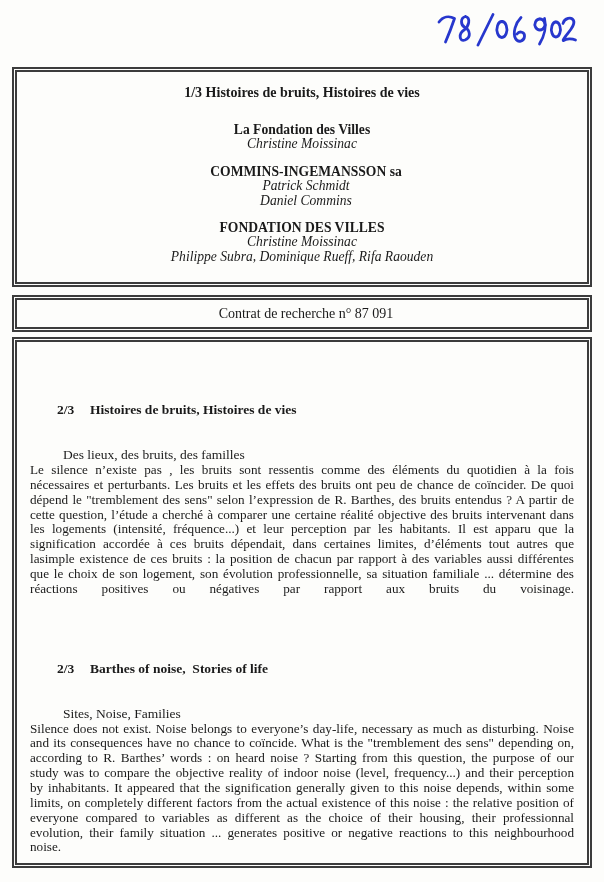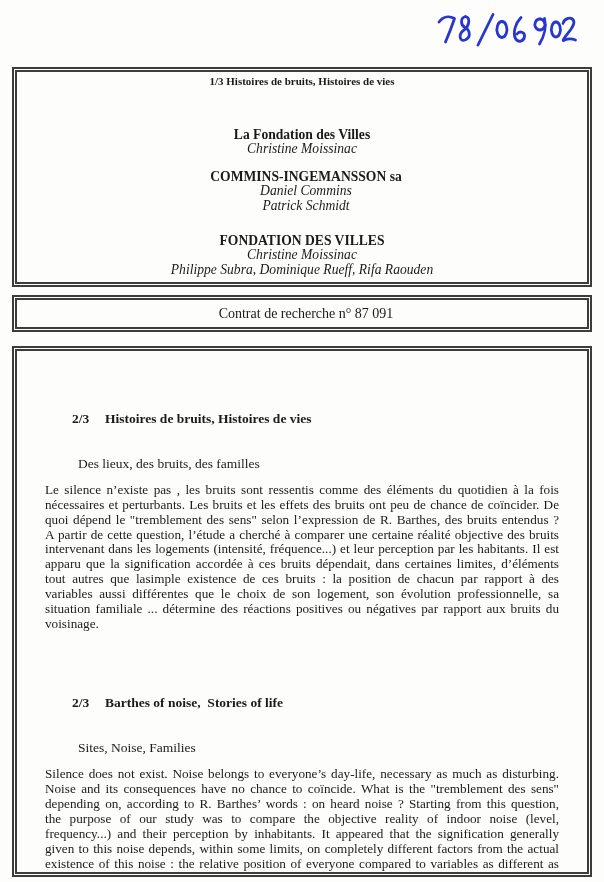--- a/index.html
+++ b/index.html
@@ -28,57 +28,57 @@
     overflow: hidden;
   }
   .box-title-authors {
     top: 67px;
     height: 220px;
     text-align: center;
     font-size: 13.6px;
     line-height: 14.6px;
   }
   .b1-title {
-    margin-top: 2px;
+    margin-top: 14px;
     font-weight: bold;
-    font-size: 11px;
+    font-size: 14px;
   }
   .author-group .org { font-weight: bold; }
   .author-group .member { font-style: italic; }
-  .g1 { margin-top: 39px; }
+  .g1 { margin-top: 22px; }
   .g2 { margin-top: 13px; padding-left: 8px; }
-  .g3 { margin-top: 20px; }
+  .g3 { margin-top: 12px; }
   .box-contract {
     top: 295px;
     height: 37px;
     text-align: center;
     font-size: 14px;
   }
   .contract-line { margin-top: 6px; margin-left: 8px; }
   .box-abstract {
-    top: 346px;
+    top: 337px;
     height: 531px;
     font-size: 13.2px;
-    padding: 0 28px;
+    padding: 0 13px;
   }
   .sec-head {
     font-weight: bold;
     font-size: 13.5px;
     white-space: pre-wrap;
   }
   .fr-head { margin-top: 44px; }
   .en-head { margin-top: 48px; }
   .sec-num { display: inline-block; min-width: 33px; }
   .sec-sub {
     font-weight: normal;
     font-size: 13.5px;
     margin: 13px 0 0 33px;
   }
   .body-text {
-    margin: 11px 0 0 0;
+    margin: 0 0 0 0;
     text-align: justify;
     line-height: 14.85px;
     word-spacing: 0.6px;
   }
   .fr-body { text-align-last: justify; }
 </style>
 </head>
 <body>
 
 <div class="page">
@@ -103,22 +103,22 @@
   <div class="box box-title-authors">
     <div class="b1-title">1/3 Histoires de bruits, Histoires de vies</div>
 
     <div class="author-group g1">
       <div class="org">La Fondation des Villes</div>
       <div class="member">Christine Moissinac</div>
     </div>
 
     <div class="author-group g2">
       <div class="org">COMMINS-INGEMANSSON sa</div>
+      <div class="member">Patrick Schmidt</div>
       <div class="member">Daniel Commins</div>
-      <div class="member">Patrick Schmidt</div>
     </div>
 
     <div class="author-group g3">
       <div class="org">FONDATION DES VILLES</div>
       <div class="member">Christine Moissinac</div>
       <div class="member">Philippe Subra, Dominique Rueff, Rifa Raouden</div>
     </div>
   </div>
 
   <div class="box box-contract">

